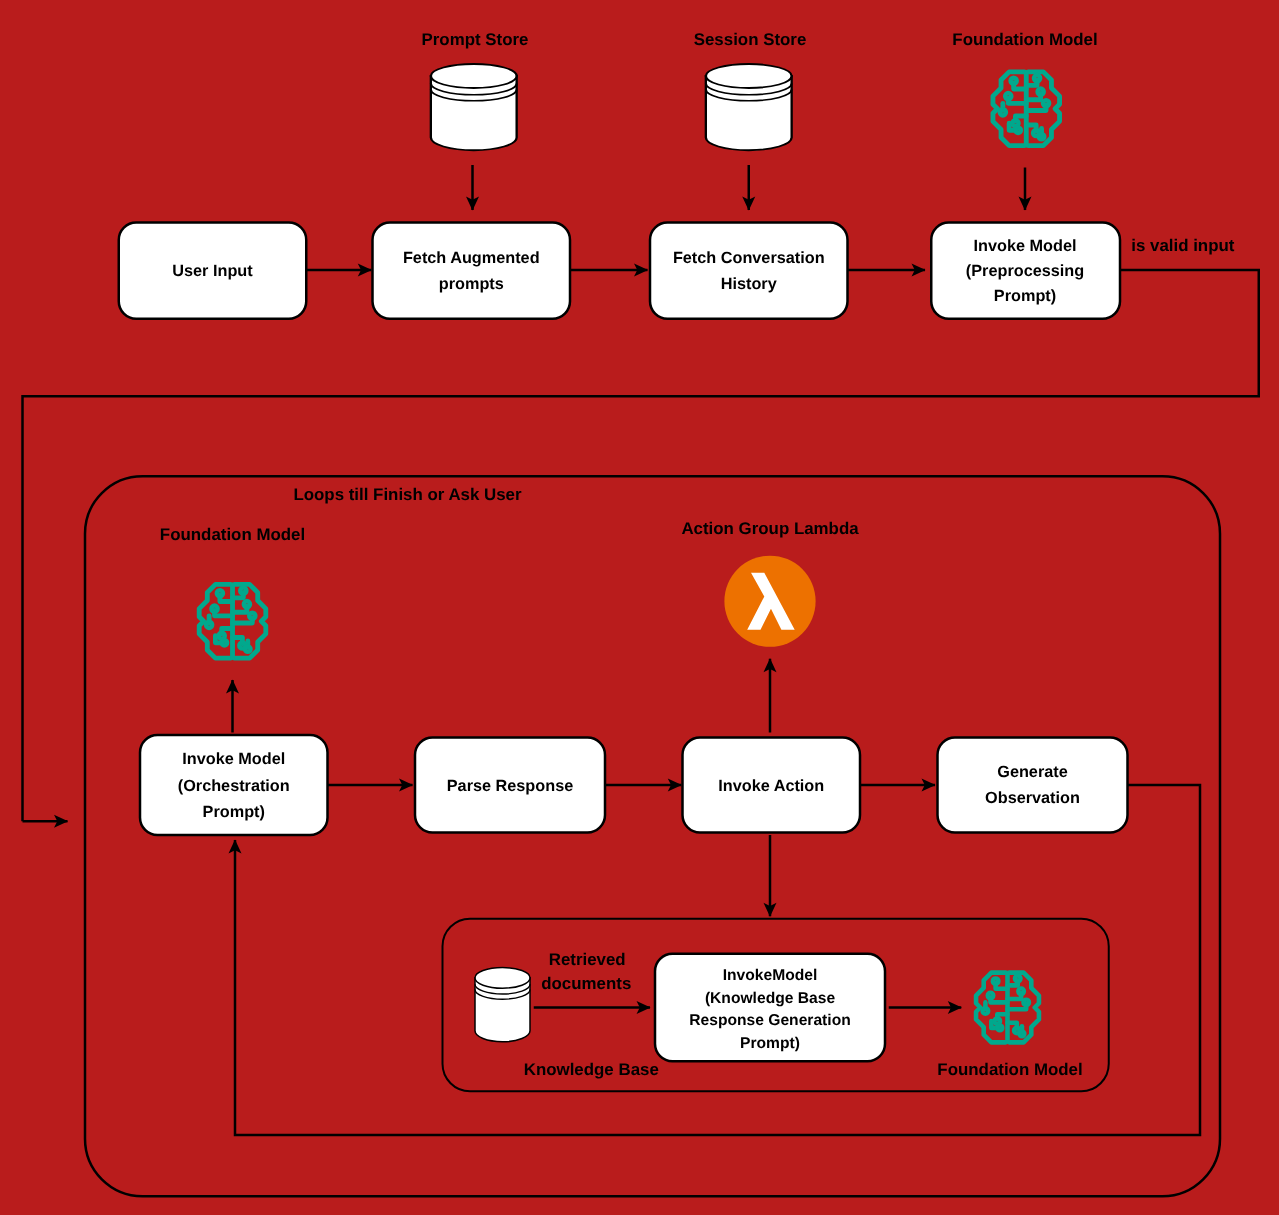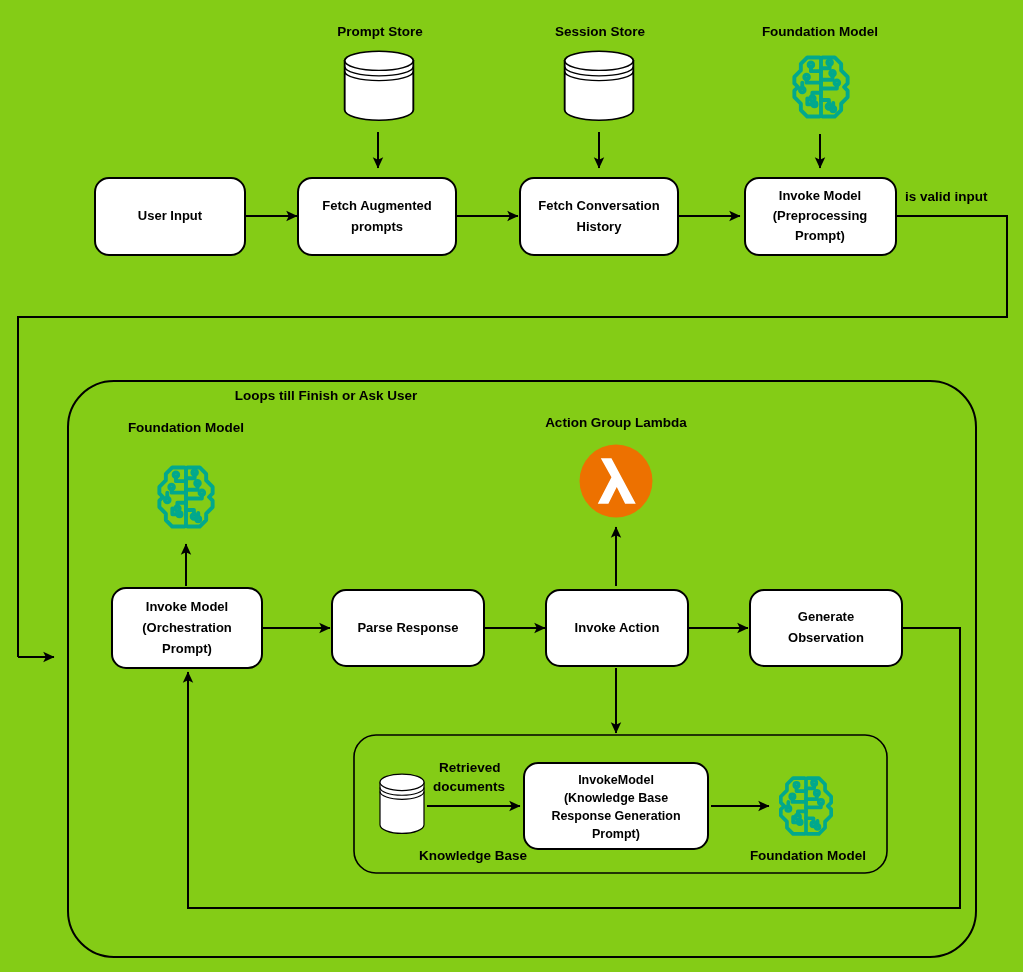--- a/index.html
+++ b/index.html
@@ -8,21 +8,21 @@
     padding: 0;
     background: #ffffff;
   }
   body {
     font-family: "Liberation Sans", sans-serif;
   }
   #diagram-root {
     position: relative;
     width: 1023px;
     height: 972px;
-    background: #84cc16;
+    background: #b91c1c;
     overflow: hidden;
   }
   svg#canvas {
     position: absolute;
     top: 0;
     left: 0;
     width: 1023px;
     height: 972px;
     display: block;
   }

